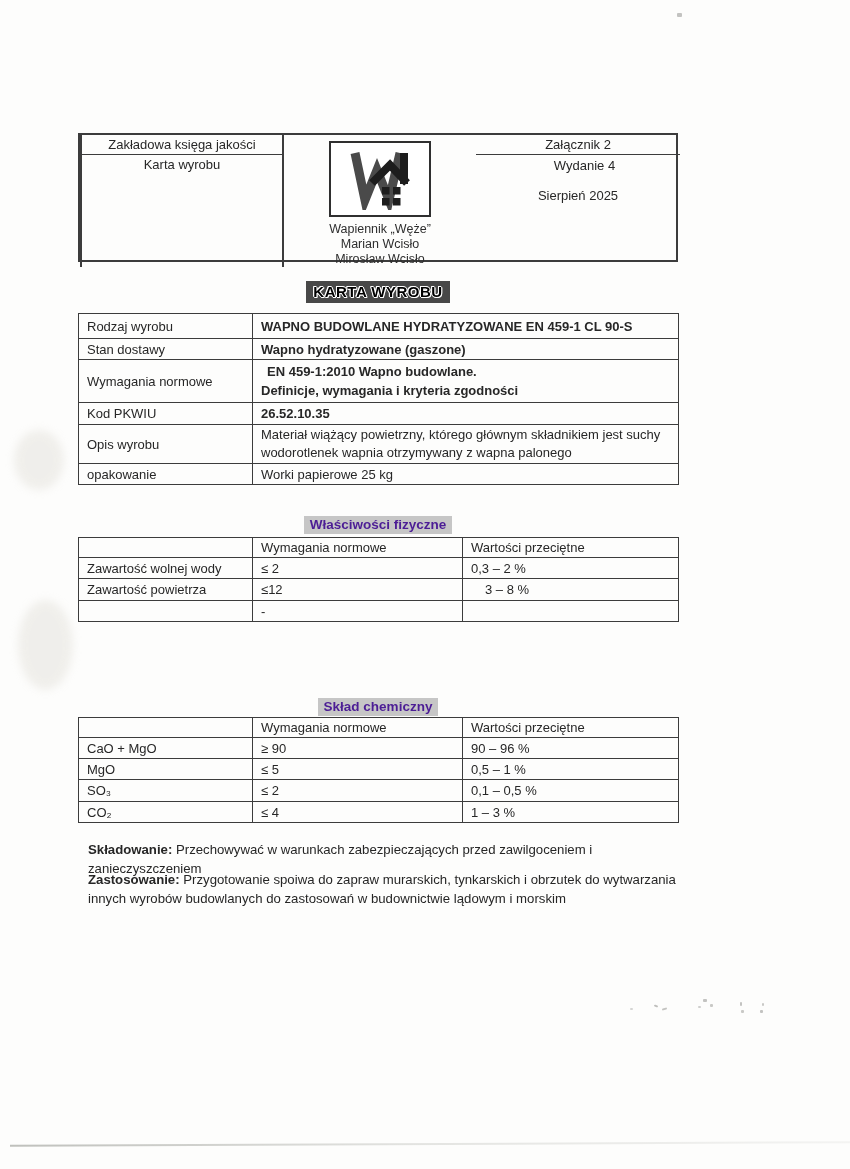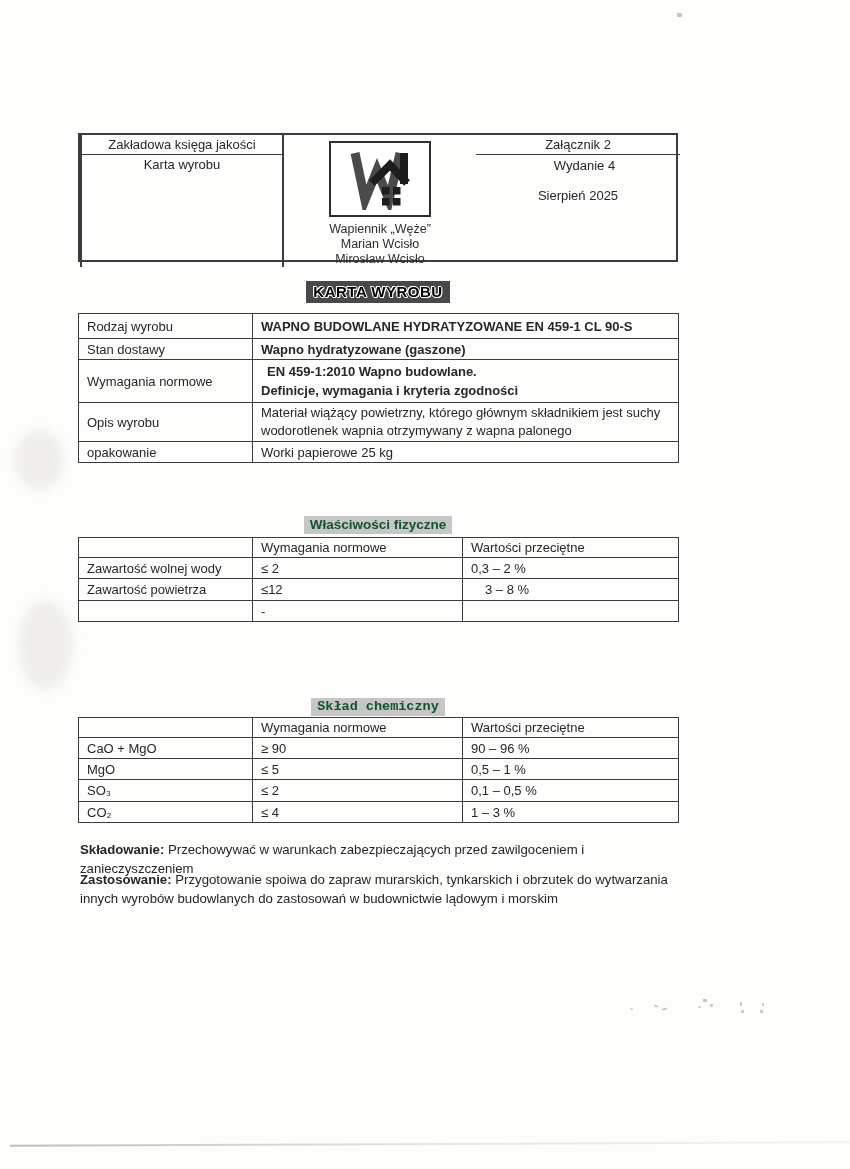--- a/index.html
+++ b/index.html
@@ -33,40 +33,40 @@
   }
   .logo-text{font-size:12.5px;line-height:15px;text-align:center;color:#2e2e2e;}
   
   .title-wrap{position:absolute;left:78px;width:600px;text-align:center;}
   .main-title{
     display:inline-block;background:var(--hl-dark);color:#000;
     font-weight:bold;font-size:15px;letter-spacing:.5px;padding:2px 7px 3px 7px;
     text-shadow:-1px 0 #fff,1px 0 #fff,0 -1px #fff,0 1px #fff,-1px -1px #fff,1px 1px #fff;
   }
   .section-title{
-    display:inline-block;background:var(--hl-light);color:#14532d;
+    display:inline-block;background:var(--hl-light);color:#4c1d95;
     font-weight:bold;font-size:13.5px;padding:1px 6px 2px 6px;
   }
   
   table.doc{border-collapse:collapse;table-layout:fixed;width:600px;background:transparent;padding-left:47px;}
   table.doc td{
     border:1.7px solid var(--border);font-size:13px;color:var(--ink);
     padding:1px 8px;vertical-align:middle;overflow:hidden;
   }
   td.b{font-weight:bold;}
   .tbl-product{position:absolute;left:78px;top:313px;}
   .tbl-physical{position:absolute;left:78px;top:537px;}
   .tbl-chemical{position:absolute;left:78px;top:717px;}
   .multiline div{line-height:19px;}
   .sieve-cell div{line-height:19px;height:19px;}
   .indent-sm{padding-left:6px;}
   .avg-indent{padding-left:22px !important;}
   .dash-cell{color:#555;}
   
-  .para{position:absolute;left:80px;width:616px;font-size:13.2px;line-height:19px;color:#262626;}
+  .para{position:absolute;left:88px;width:616px;font-size:13.2px;line-height:19px;color:#262626;}
   .para .lbl{font-weight:bold;}
   
   .artifact{position:absolute;pointer-events:none;}
   .speck{position:absolute;background:#8a8a86;border-radius:1px;}
   .fold-line{
     position:absolute;left:10px;top:1143px;width:840px;height:1.6px;
     background:linear-gradient(to right,rgba(140,142,135,.55),rgba(170,172,165,.30),rgba(190,190,185,.15));
     transform:rotate(-0.25deg);
   }
   .smudge{position:absolute;background:#d8d5cc;filter:blur(4px);opacity:.35;border-radius:50%;}
@@ -124,20 +124,24 @@
       <td>Stan dostawy</td>
       <td class="b">Wapno hydratyzowane (gaszone)</td>
     </tr>
     <tr style="height:43px">
       <td>Wymagania normowe</td>
       <td class="b multiline">
         <div class="indent-sm">EN 459-1:2010  Wapno budowlane.</div>
         <div>Definicje, wymagania i kryteria zgodności</div>
       </td>
     </tr>
+    <tr style="height:22px">
+      <td>Kod PKWIU</td>
+      <td class="b">26.52.10.35</td>
+    </tr>
     <tr style="height:38px">
       <td>Opis wyrobu</td>
       <td style="line-height:18px;">Materiał wiążący powietrzny, którego głównym składnikiem jest suchy wodorotlenek wapnia otrzymywany z wapna palonego</td>
     </tr>
     <tr style="height:21px">
       <td>opakowanie</td>
       <td>Worki papierowe 25 kg</td>
     </tr>
   </tbody>
     </table>
@@ -168,21 +172,21 @@
       <td class="avg-indent">3 – 8 %</td>
     </tr>
     <tr style="height:21px">
       <td></td>
       <td class="dash-cell">-</td>
       <td></td>
     </tr>
   </tbody>
     </table>
 
-  <div class="title-wrap" style="top:697px;font-family:Liberation Mono, monospace;">
+  <div class="title-wrap" style="top:697px;">
     <span class="section-title">Skład chemiczny</span>
   </div>
   <table class="doc tbl-chemical">
     <colgroup>
         <col style="width:174px">
         <col style="width:210px">
         <col style="width:216px">
       </colgroup>
     <tbody>
         <tr style="height:20px">

